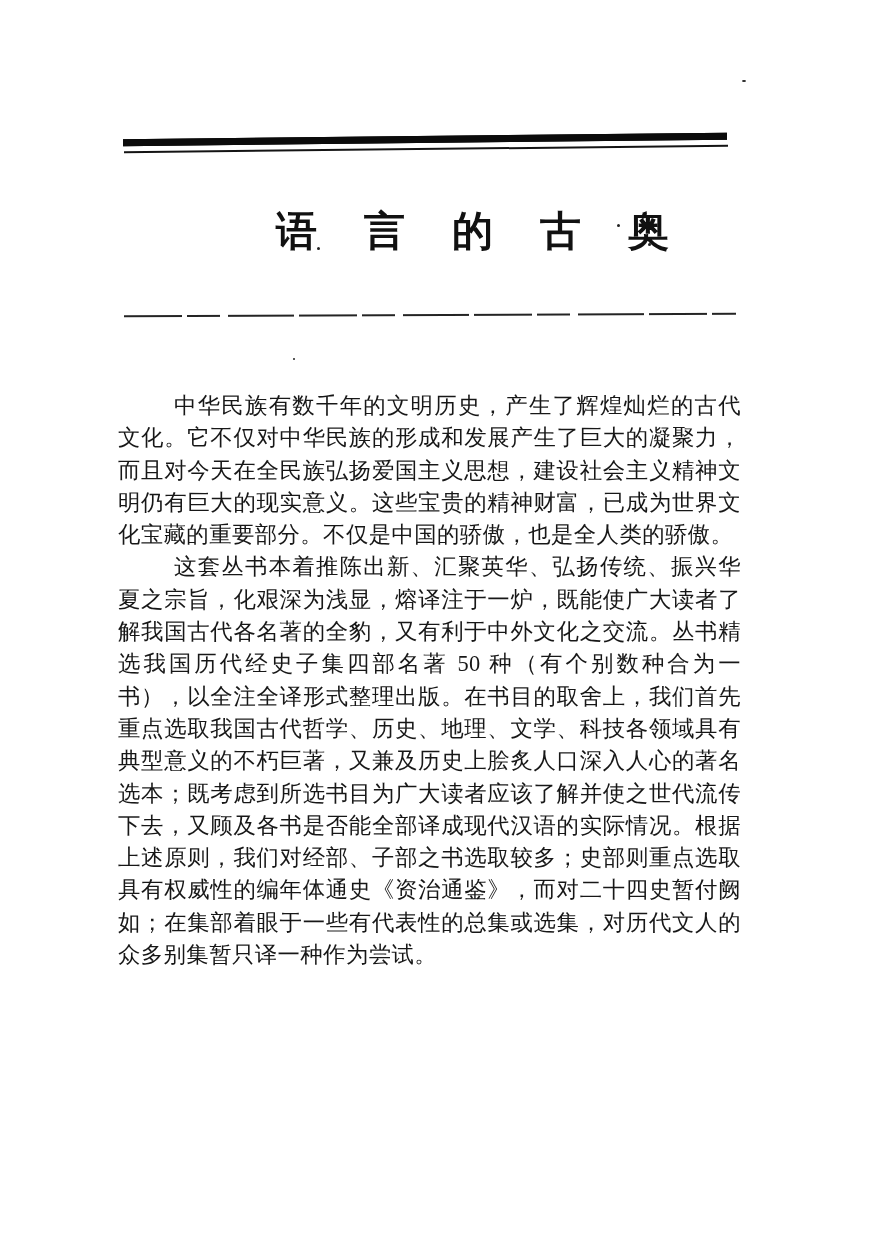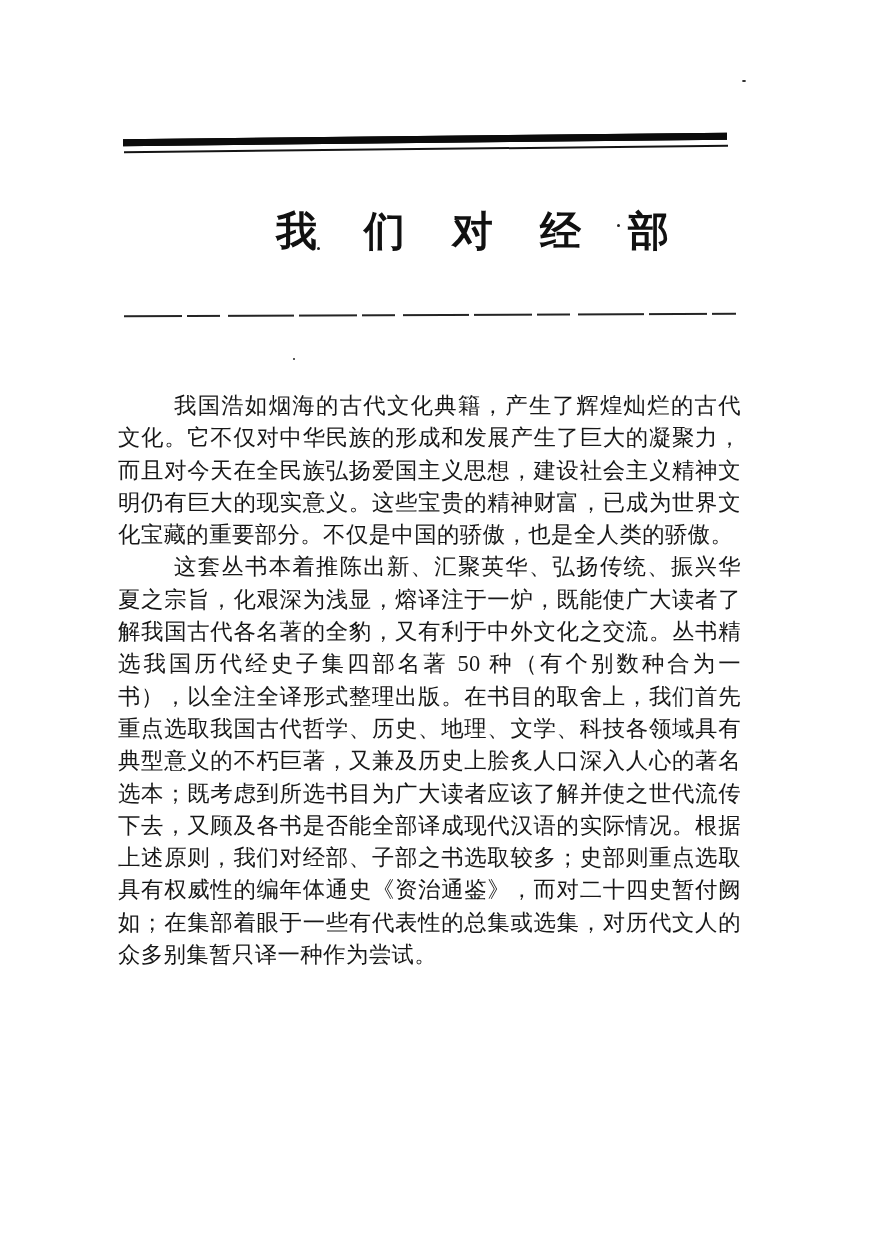--- a/index.html
+++ b/index.html
@@ -92,26 +92,26 @@
   .s5 { left: 293px; top: 358px; width: 2px; height: 2px; }
 </style>
 </head>
 <body>
 
 <div class="page">
 
   <div class="rule-thick"></div>
   <div class="rule-thin"></div>
 
-  <h1 class="title">我们对经部</h1>
+  <h1 class="title">语言的古奥</h1>
 
   <div class="rule-dashed"></div>
 
   <div class="doc-body">
-    <p>我国浩如烟海的古代文化典籍，产生了辉煌灿烂的古代文化。它不仅对中华民族的形成和发展产生了巨大的凝聚力，而且对今天在全民族弘扬爱国主义思想，建设社会主义精神文明仍有巨大的现实意义。这些宝贵的精神财富，已成为世界文化宝藏的重要部分。不仅是中国的骄傲，也是全人类的骄傲。</p>
+    <p>中华民族有数千年的文明历史，产生了辉煌灿烂的古代文化。它不仅对中华民族的形成和发展产生了巨大的凝聚力，而且对今天在全民族弘扬爱国主义思想，建设社会主义精神文明仍有巨大的现实意义。这些宝贵的精神财富，已成为世界文化宝藏的重要部分。不仅是中国的骄傲，也是全人类的骄傲。</p>
     <p>这套丛书本着推陈出新、汇聚英华、弘扬传统、振兴华夏之宗旨，化艰深为浅显，熔译注于一炉，既能使广大读者了解我国古代各名著的全豹，又有利于中外文化之交流。丛书精选我国历代经史子集四部名著 50 种（有个别数种合为一书），以全注全译形式整理出版。在书目的取舍上，我们首先重点选取我国古代哲学、历史、地理、文学、科技各领域具有典型意义的不朽巨著，又兼及历史上脍炙人口深入人心的著名选本；既考虑到所选书目为广大读者应该了解并使之世代流传下去，又顾及各书是否能全部译成现代汉语的实际情况。根据上述原则，我们对经部、子部之书选取较多；史部则重点选取具有权威性的编年体通史《资治通鉴》，而对二十四史暂付阙如；在集部着眼于一些有代表性的总集或选集，对历代文人的众多别集暂只译一种作为尝试。</p>
   </div>
 
   <div class="speck s1"></div>
   <div class="speck s2"></div>
   <div class="speck s3"></div>
   <div class="speck s4"></div>
   <div class="speck s5"></div>
 
 </div>

